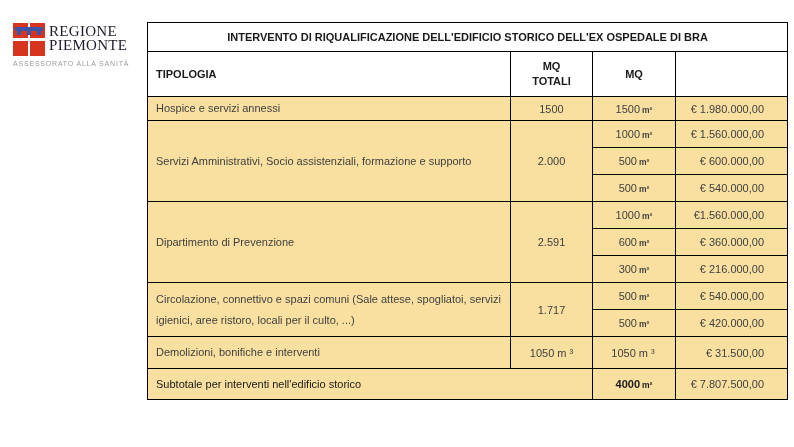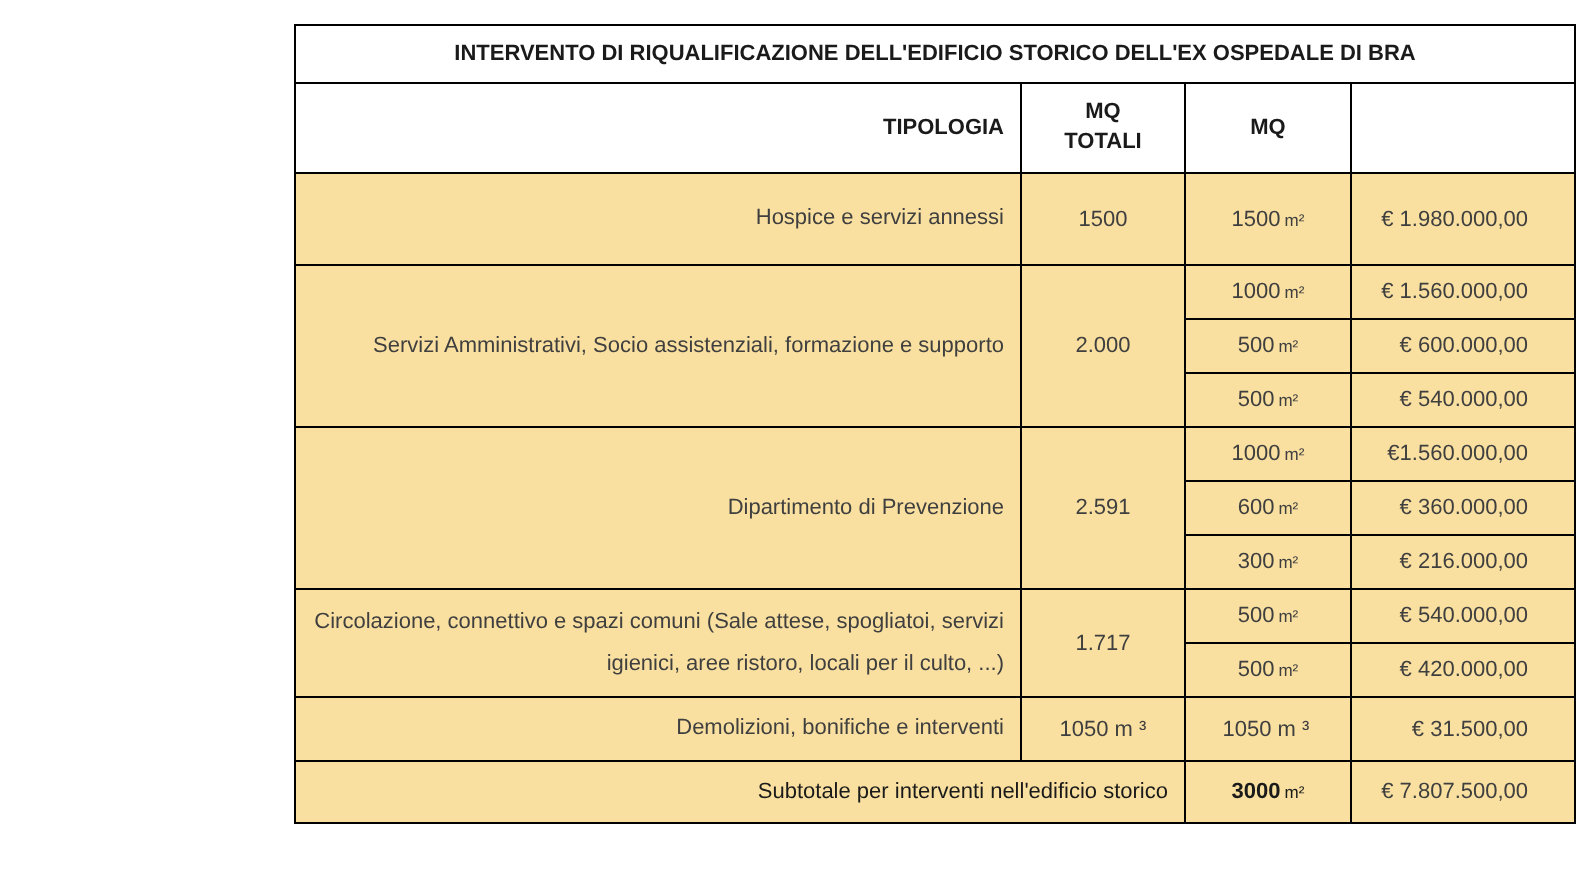--- a/index.html
+++ b/index.html
@@ -28,52 +28,72 @@
   .tab-1{left:2px}.tab-2{left:12px}.tab-3{left:22px}
   .logo-name{
     margin-left:4px;font-family:"Liberation Serif",serif;color:#1d1d2b;
     font-size:15px;line-height:14px;letter-spacing:0.3px;white-space:nowrap;margin-top:3px;
   }
   .logo-sub{
     margin-top:4px;font-size:7px;color:#9a9a9a;letter-spacing:0.8px;white-space:nowrap;
   }
 
   
-  .table-wrap{position:absolute;left:147px;top:12px;}
+  .table-wrap{position:absolute;left:147px;top:22px;}
   table{border-collapse:collapse;table-layout:fixed;width:640px;}
   td{
     border:1px solid var(--border-c);
     font-size:11px;color:var(--body-text);
     padding:0 5px;vertical-align:middle;background:#ffffff;
   }
   .col-tip{width:363px}.col-mqt{width:82px}.col-mq{width:83px}.col-imp{width:112px}
 
   .r-title  td{height:29px}
   .r-header td{height:45px}
-  .r-single td{height:46px}
+  .r-single td{height:24px}
   .r-sub    td{height:27px}
   .r-demo   td{height:32px}
   .r-total  td{height:31px}
 
   .title-cell{font-weight:bold;text-align:center;color:var(--strong-text);font-size:11px;}
   .hdr{font-weight:bold;color:var(--strong-text);}
   .pre{white-space:pre-line;line-height:15px;}
-  .cell-tip{text-align:right;padding-left:8px;padding-right:8px;line-height:21px;}
+  .cell-tip{text-align:left;padding-left:8px;padding-right:8px;line-height:21px;}
   .cell-c{text-align:center;}
   .cell-imp{text-align:right;padding-right:23px;}
   .fill td{background:var(--row-fill);}
-  .unit{font-weight:normal;font-size:8.5px;margin-left:2px;}
+  .unit{font-weight:bold;font-size:8.5px;margin-left:2px;}
   .r-total .lbl{font-weight:normal;color:var(--strong-text);}
   .r-total .cell-c{font-weight:bold;color:var(--strong-text);}
 </style>
 </head>
 <body>
 
 <div class="page">
 
+  <div class="logo">
+    <div class="logo-top">
+      <div class="crest">
+        <div class="sq sq-tl"></div>
+        <div class="sq sq-tr"></div>
+        <div class="sq sq-bl"></div>
+        <div class="sq sq-br"></div>
+        <div class="lambello">
+          <span class="tab tab-1"></span>
+          <span class="tab tab-2"></span>
+          <span class="tab tab-3"></span>
+        </div>
+      </div>
+      <div class="logo-name">
+        <div>REGIONE</div>
+        <div>PIEMONTE</div>
+      </div>
+    </div>
+    <div class="logo-sub">ASSESSORATO ALLA SANITÀ</div>
+  </div>
 
   <div class="table-wrap">
     <table>
       <colgroup>
         <col class="col-tip">
           <col class="col-mqt">
           <col class="col-mq">
           <col class="col-imp">
       </colgroup>
 
@@ -140,20 +160,20 @@
 
       <tr class="r-demo fill">
         <td class="cell-tip">Demolizioni, bonifiche e interventi</td>
         <td class="cell-c">1050 m ³</td>
         <td class="cell-c"><span>1050 m ³</span><span class="unit"></span></td>
         <td class="cell-imp">€ 31.500,00</td>
       </tr>
 
       <tr class="r-total fill">
         <td colspan="2" class="cell-tip lbl">Subtotale per interventi nell'edificio storico</td>
-        <td class="cell-c"><span>3000</span><span class="unit">m²</span></td>
+        <td class="cell-c"><span>4000</span><span class="unit">m²</span></td>
         <td class="cell-imp">€ 7.807.500,00</td>
       </tr>
     </tbody>
       </table>
   </div>
 
 </div>
 
 </body></html>

